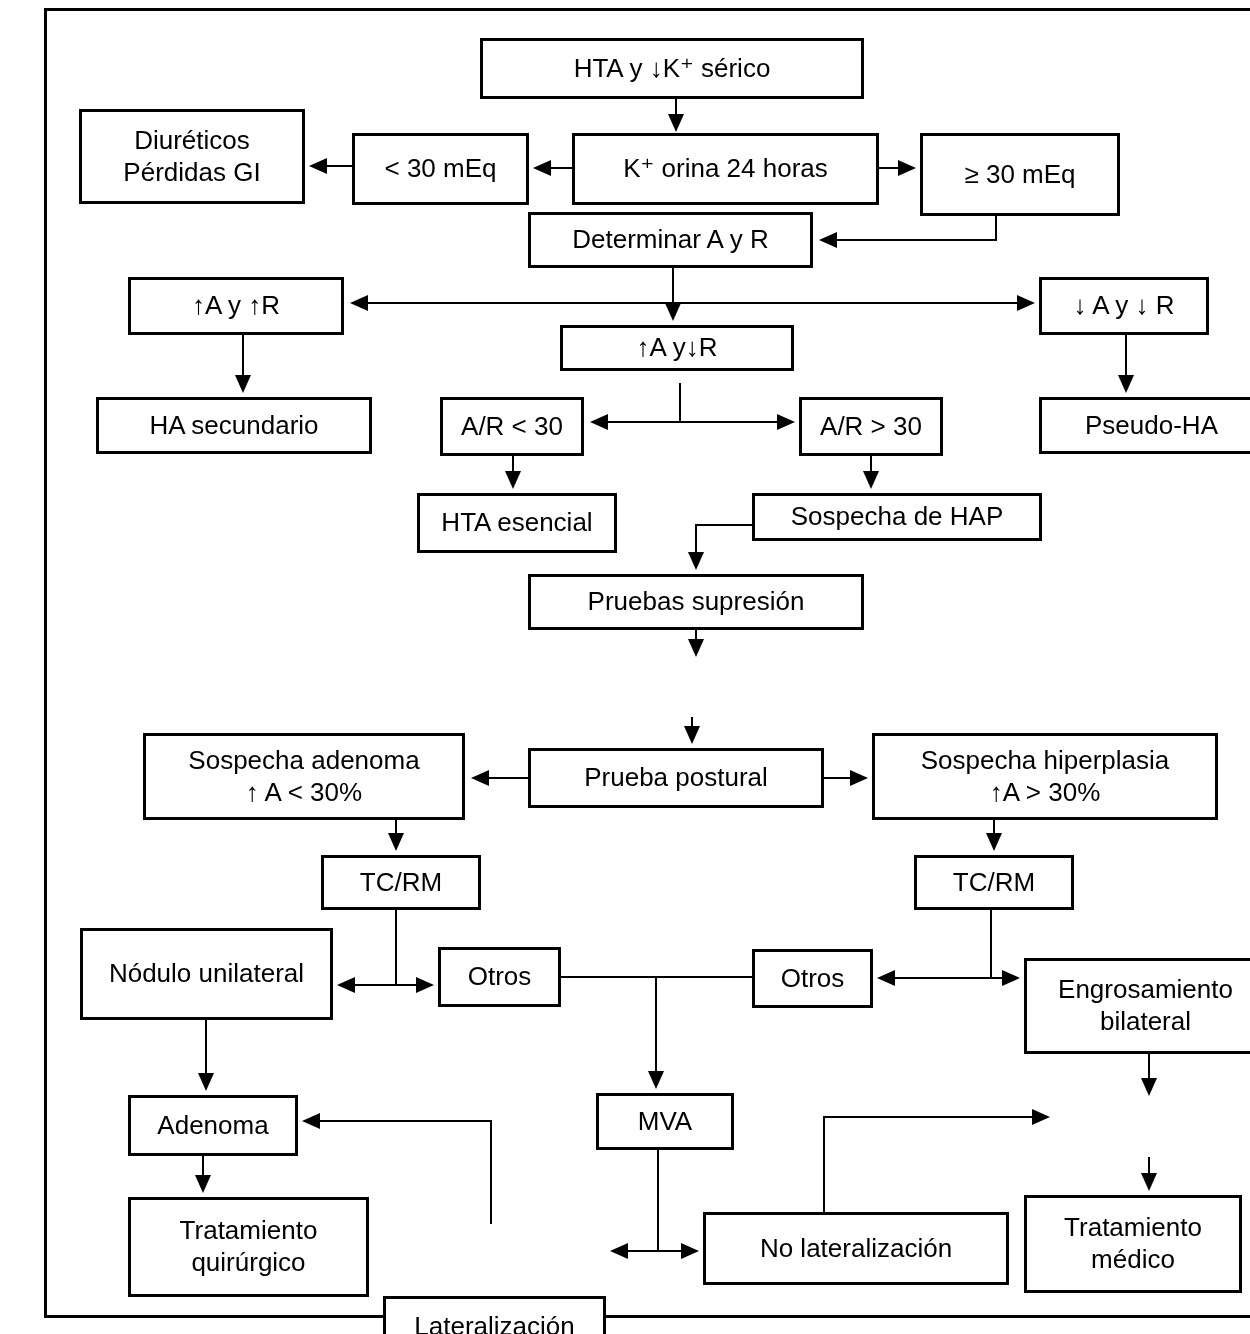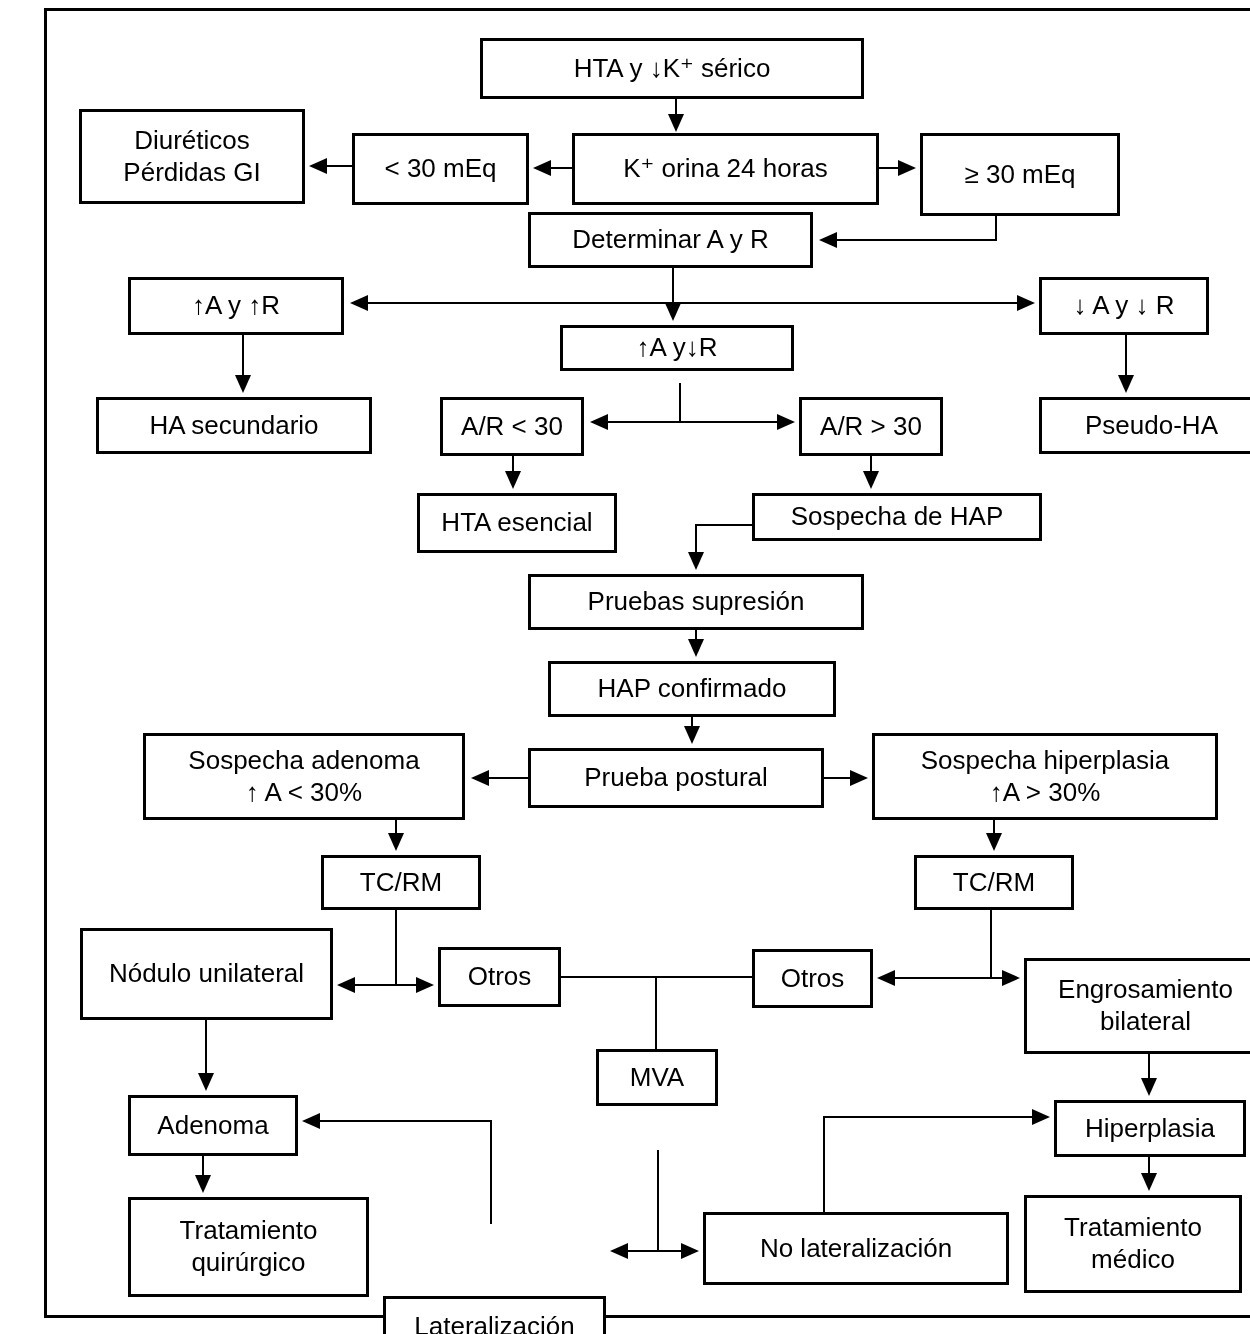--- a/index.html
+++ b/index.html
@@ -82,35 +82,33 @@
   <div class="node" style="left:92px;top:277px;width:216px;height:58px">↑A y ↑R</div>
   <div class="node" style="left:524px;top:325px;width:234px;height:46px">↑A y↓R</div>
   <div class="node" style="left:1003px;top:277px;width:170px;height:58px">↓ A y ↓ R</div>
   <div class="node" style="left:60px;top:397px;width:276px;height:57px">HA secundario</div>
   <div class="node" style="left:404px;top:397px;width:144px;height:59px">A/R &lt; 30</div>
   <div class="node" style="left:763px;top:397px;width:144px;height:59px">A/R &gt; 30</div>
   <div class="node" style="left:1003px;top:397px;width:225px;height:57px">Pseudo-HA</div>
   <div class="node" style="left:381px;top:493px;width:200px;height:60px">HTA esencial</div>
   <div class="node" style="left:716px;top:493px;width:290px;height:48px">Sospecha de HAP</div>
   <div class="node" style="left:492px;top:574px;width:336px;height:56px">Pruebas supresión</div>
-  <div class="node" style="left:512px;top:661px;width:288px;height:56px">HAP confirmado</div>
   <div class="node" style="left:492px;top:748px;width:296px;height:60px">Prueba postural</div>
   <div class="node" style="left:107px;top:733px;width:322px;height:87px">Sospecha adenoma
 ↑ A &lt; 30%</div>
   <div class="node" style="left:836px;top:733px;width:346px;height:87px">Sospecha hiperplasia
 ↑A &gt; 30%</div>
   <div class="node" style="left:285px;top:855px;width:160px;height:55px">TC/RM</div>
   <div class="node" style="left:878px;top:855px;width:160px;height:55px">TC/RM</div>
   <div class="node" style="left:44px;top:928px;width:253px;height:92px">Nódulo unilateral</div>
   <div class="node" style="left:402px;top:947px;width:123px;height:60px">Otros</div>
   <div class="node" style="left:716px;top:949px;width:121px;height:59px">Otros</div>
   <div class="node" style="left:988px;top:958px;width:243px;height:96px">Engrosamiento
 bilateral</div>
   <div class="node" style="left:92px;top:1095px;width:170px;height:61px">Adenoma</div>
-  <div class="node" style="left:560px;top:1049px;width:122px;height:57px">MVA</div>
-  <div class="node" style="left:1018px;top:1100px;width:192px;height:57px">Hiperplasia</div>
+  <div class="node" style="left:560px;top:1093px;width:138px;height:57px">MVA</div>
   <div class="node" style="left:92px;top:1197px;width:241px;height:100px">Tratamiento
 quirúrgico</div>
   <div class="node" style="left:347px;top:1296px;width:223px;height:61px">Lateralización</div>
   <div class="node" style="left:667px;top:1212px;width:306px;height:73px">No lateralización</div>
   <div class="node" style="left:988px;top:1195px;width:218px;height:98px">Tratamiento
 médico</div>
 </div>
 
 </body></html>

